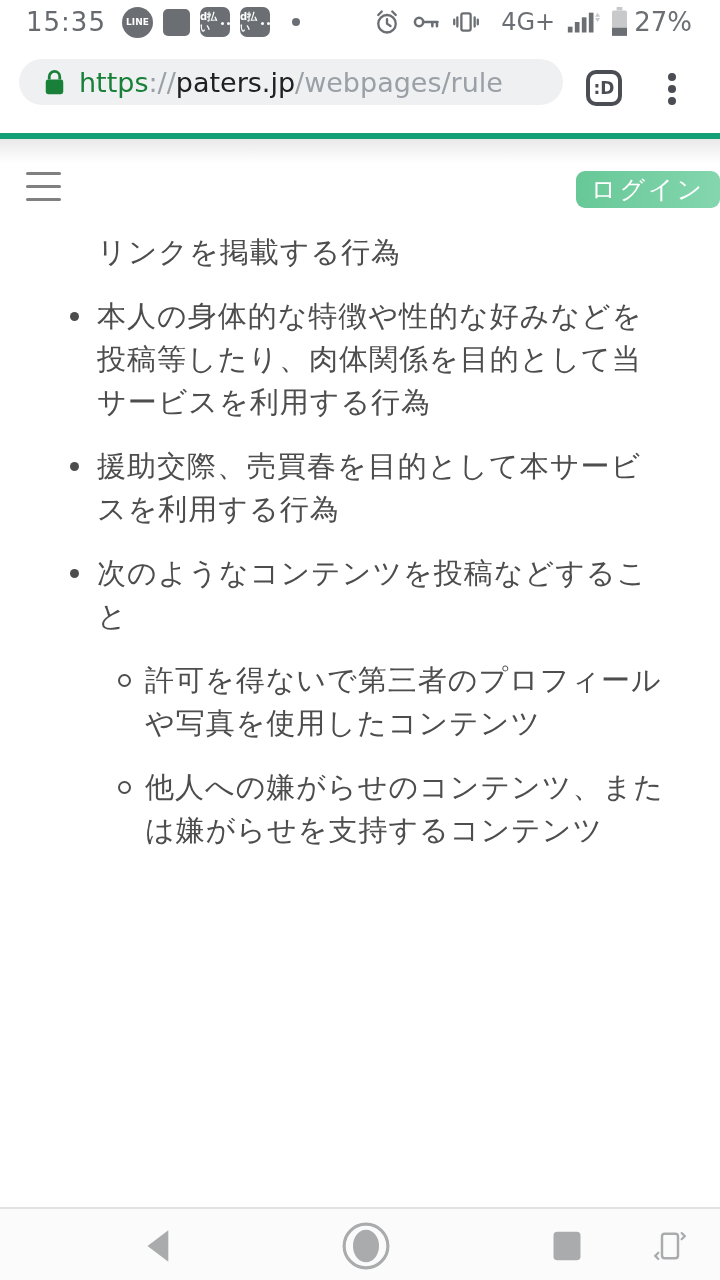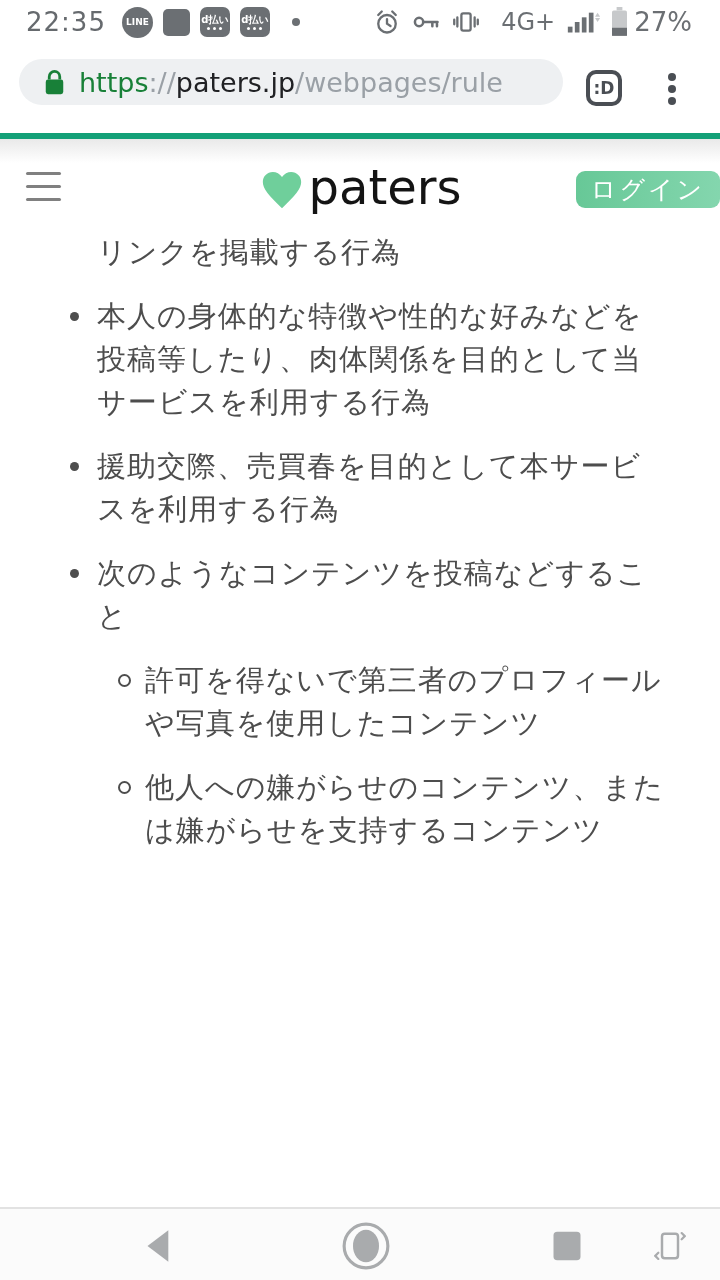--- a/index.html
+++ b/index.html
@@ -30,21 +30,21 @@
   .sb-left,.sb-right{display:flex;align-items:center;}
   .sb-time{font-size:26px;color:#666a6e;letter-spacing:1px;margin-right:16px;}
   .notif{display:inline-flex;align-items:center;justify-content:flex-end;margin-right:10px;position:relative;}
   .line-badge{width:31px;height:31px;border-radius:50%;background:#6b6f73;color:#fff;
     display:inline-flex;align-items:center;justify-content:center;}
   .line-badge .line-txt{font-size:9px;font-weight:bold;letter-spacing:0;}
   .line-badge::after{content:"";position:absolute;left:5px;bottom:-1px;width:0;height:0;
     border:5px solid transparent;border-top-color:#6b6f73;transform:rotate(18deg);}
   .sq-badge{width:27px;height:27px;border-radius:5px;background:#6b6f73;}
   .d-badge{width:30px;height:30px;border-radius:7px;background:#6b6f73;color:#fff;
-    display:inline-flex;flex-direction:column;align-items:center;justify-content:center;}
+    display:inline-flex;flex-direction:row;align-items:center;justify-content:center;}
   .d-badge .d-txt{font-size:10px;font-weight:bold;line-height:11px;}
   .d-dots{width:3px;height:3px;border-radius:50%;background:#fff;margin-top:2px;
     box-shadow:-6px 0 0 #fff,6px 0 0 #fff;}
   .ovf-dot{width:8px;height:8px;border-radius:50%;background:#6b6f73;margin-left:12px;}
   .sb-ico{margin-left:10px;display:inline-flex;align-items:center;}
   .sb-net{font-size:24px;color:#6b6f73;margin-left:20px;letter-spacing:0;}
   .sb-batt{font-size:26px;color:#6b6f73;margin-left:6px;}
   
   .toolbar{position:absolute;top:44px;left:0;width:720px;height:89px;background:#ffffff;}
   .omnibox{
@@ -106,21 +106,21 @@
   .nav-back{left:134px;width:52px;}
   .nav-home{left:338px;width:56px;}
   .nav-recents{left:541px;width:52px;}
   .nav-rotate{left:646px;width:48px;}
 </style>
 </head>
 <body>
 
 <div class="statusbar">
   <div class="sb-left">
-    <span class="sb-time">22:35</span>
+    <span class="sb-time">15:35</span>
     <span class="notif">
       <span class="line-badge">
           <span class="line-txt">LINE</span>
         </span>
     </span>
     <span class="notif">
         <span class="sq-badge"></span>
       </span>
     <span class="notif">
       <span class="d-badge">
@@ -202,26 +202,20 @@
     </div>
 </div>
 
 <div class="greenline"></div>
 <div class="pageheader">
   <div class="hamburger">
       <i></i>
       <i></i>
       <i></i>
     </div>
-  <div class="logo">
-    <svg class="logo-heart" viewBox="0 0 24 22">
-      <path d="M12 21C5.2 14.4 2 10.8 2 7.3 2 4.4 4.3 2.1 7.2 2.1c1.9 0 3.7 1 4.8 2.7 1.1-1.7 2.9-2.7 4.8-2.7 2.9 0 5.2 2.3 5.2 5.2 0 3.5-3.2 7.1-10 13.7z" fill="#6fcf9b"></path>
-    </svg>
-    <span class="logo-text">paters</span>
-  </div>
   <button class="loginbtn">ログイン</button>
 </div>
 
 <div class="content">
   <p class="cont-line">リンクを掲載する行為</p>
   <ul class="lv1">
     <li><span>本人の身体的な特徴や性的な好みなどを
 投稿等したり、肉体関係を目的として当
 サービスを利用する行為</span></li>
     <li><span>援助交際、売買春を目的として本サービ

